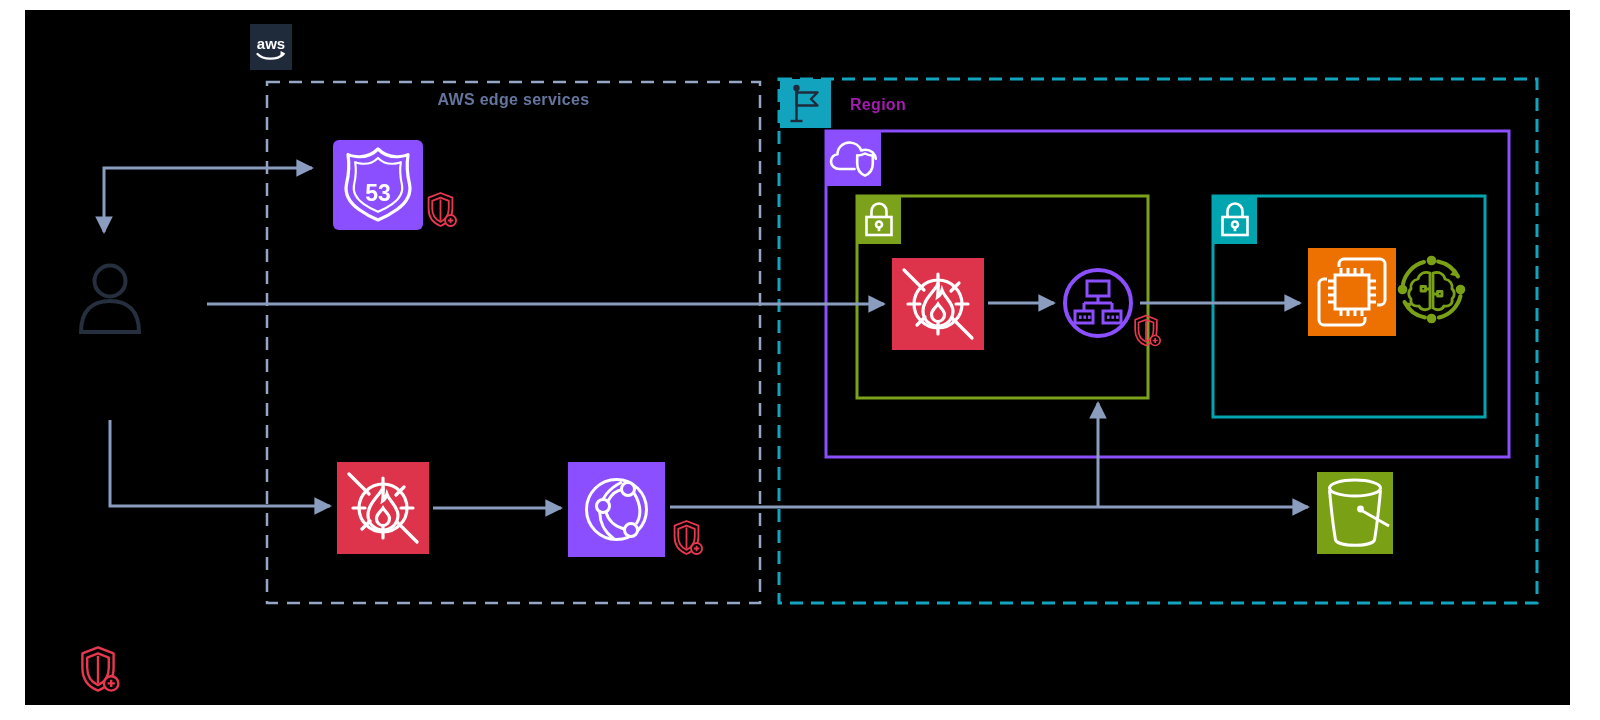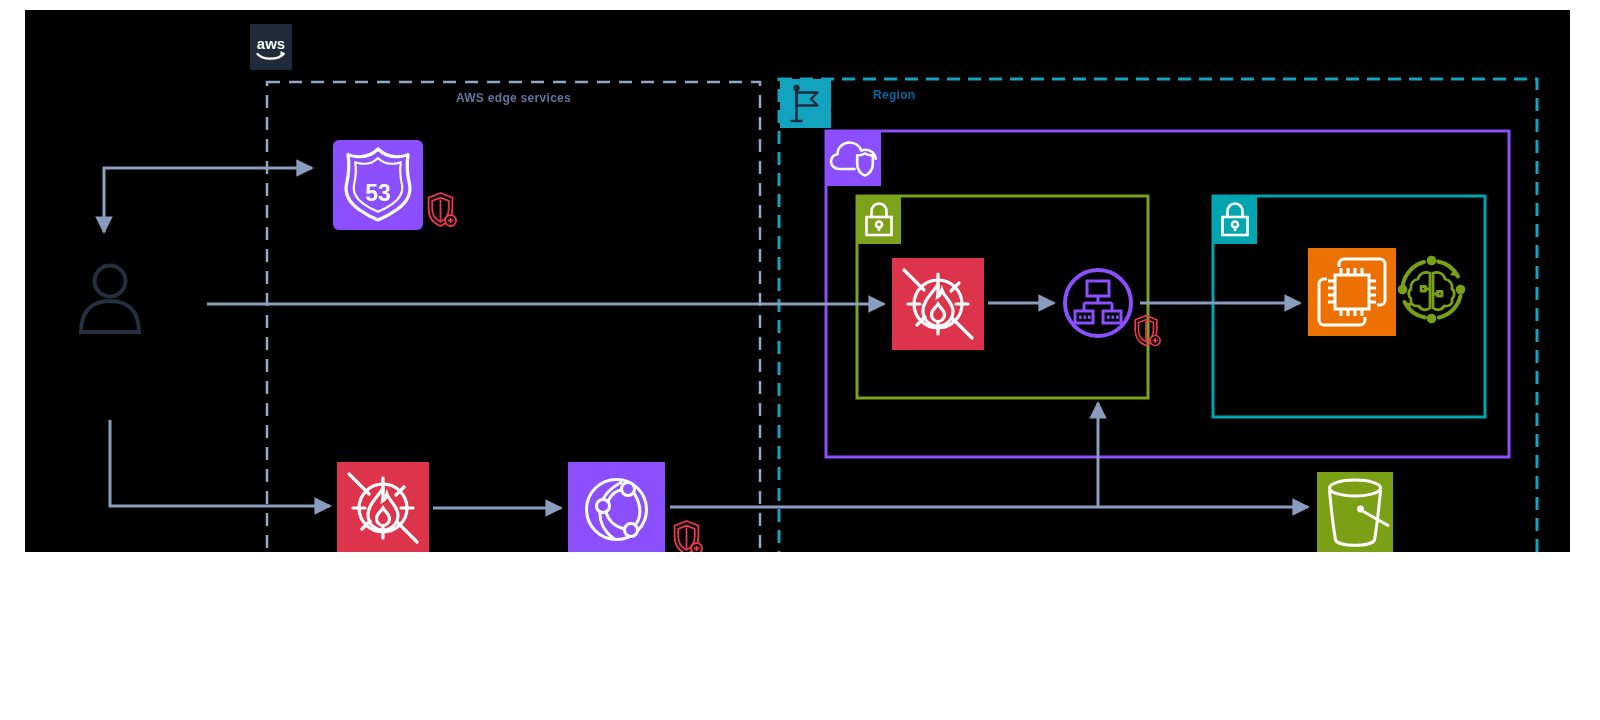--- a/index.html
+++ b/index.html
@@ -1,23 +1,23 @@
 <!DOCTYPE html>
 <html><head>
 <meta charset="utf-8">
 <style>
   html,body{margin:0;padding:0;background:#ffffff;}
-  #frame{position:relative;width:1600px;height:552px;background:#ffffff;overflow:hidden;
+  #frame{position:relative;width:1600px;height:720px;background:#ffffff;overflow:hidden;
          font-family:"Liberation Sans", sans-serif;}
   #canvas{position:absolute;left:25px;top:10px;width:1545px;height:695px;background:#000000;}
   .node{position:absolute;}
   .node svg{display:block;width:100%;height:100%;}
-  .grouplabel{position:absolute;font-weight:bold;font-size:12px;letter-spacing:.3px;}
+  .grouplabel{position:absolute;font-weight:bold;font-size:16px;letter-spacing:.3px;}
   #edge-label{left:267px;top:91px;width:493px;text-align:center;color:#64759E;}
-  #region-label{left:850px;top:88px;color:#0369a1;margin-left:23px;}
+  #region-label{left:850px;top:96px;color:#a21caf;}
   #overlay{position:absolute;left:0;top:0;width:1600px;height:720px;}
 </style>
 </head>
 <body>
 
 <div id="frame">
   <div id="canvas"></div>
 
   <svg id="overlay" viewBox="0 0 1600 720">
     <defs>

